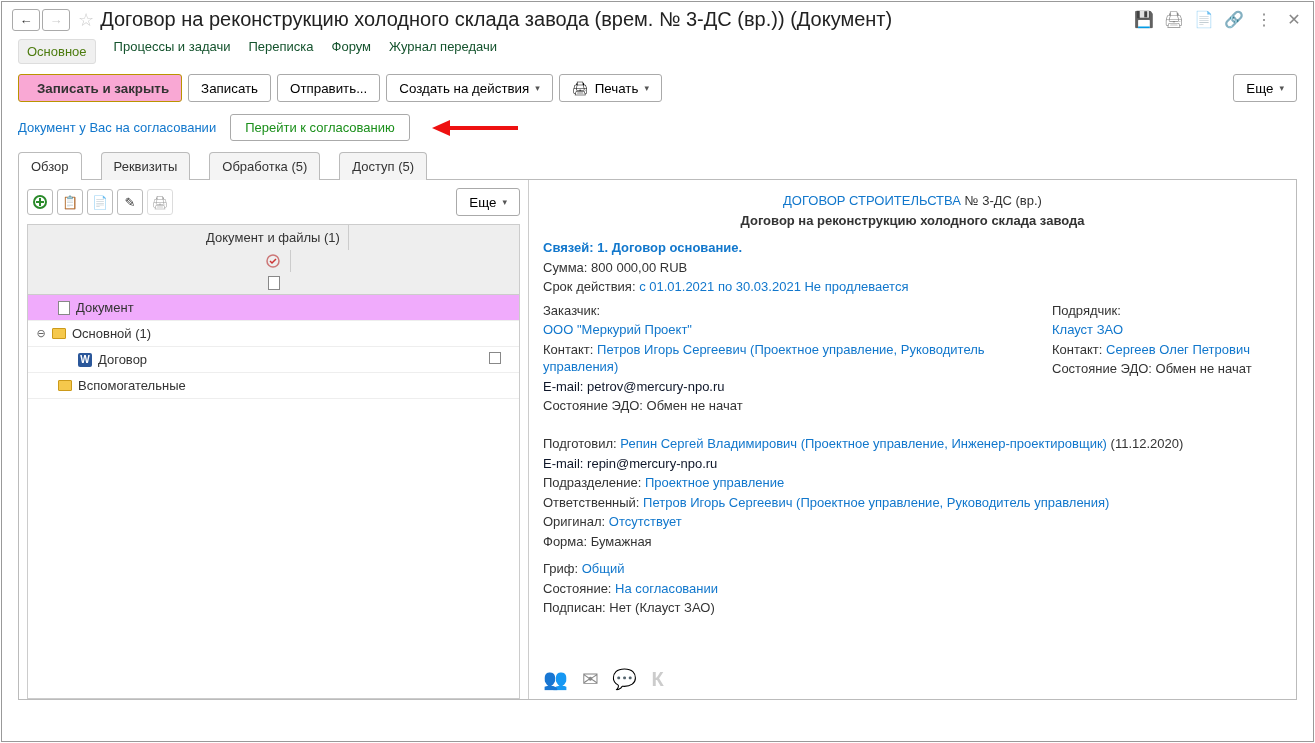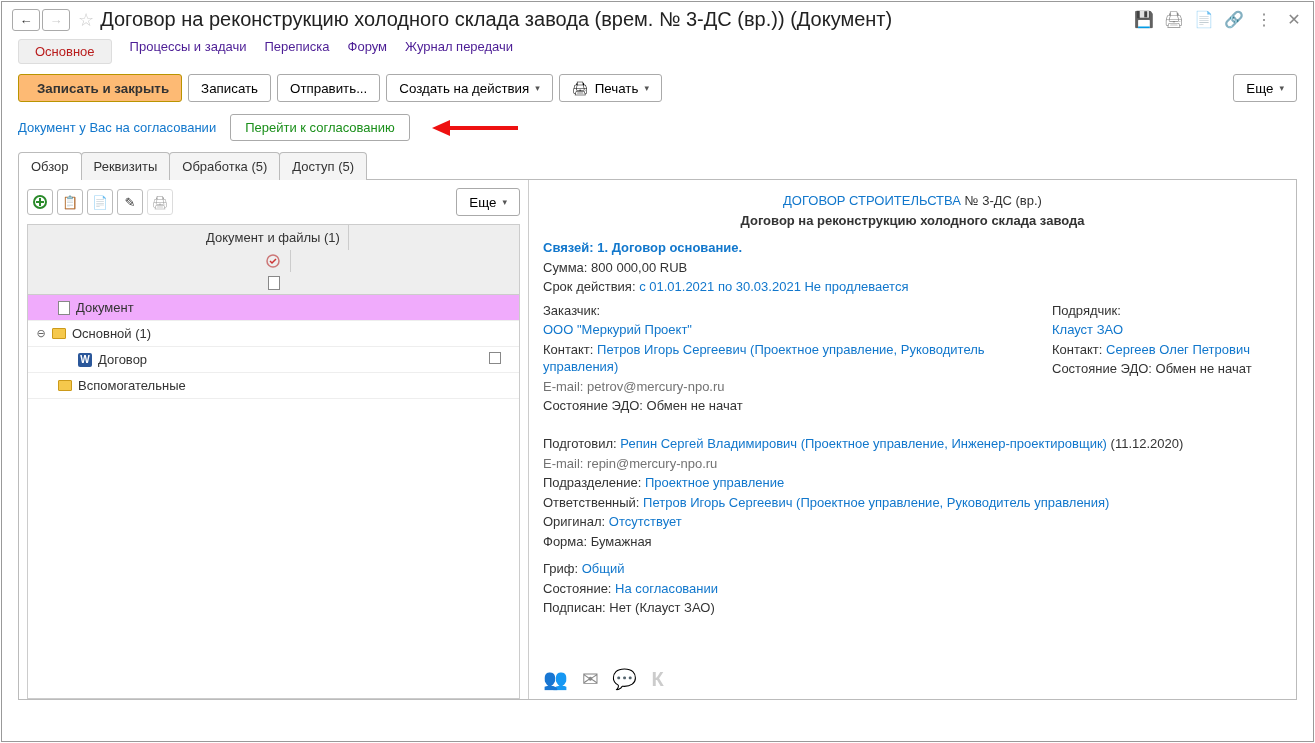--- a/index.html
+++ b/index.html
@@ -5,34 +5,34 @@
   * { box-sizing: border-box; }
   body { margin:0; font-family: Arial, sans-serif; font-size:13px; color:#333; background:#fff; }
   .frame { border:1px solid #999; width:1313px; height:741px; margin:1px; position:relative; }
   .titlebar { display:flex; align-items:center; padding:6px 10px 0 10px; }
   .nav-btn { width:28px; height:22px; border:1px solid #aaa; border-radius:3px; background:#fff; display:flex; align-items:center; justify-content:center; cursor:pointer; margin-right:2px; }
   .star { color:#ccc; font-size:18px; margin:0 6px; }
   .title { font-size:20px; color:#222; }
   .titlebar-right { margin-left:auto; display:flex; gap:12px; color:#888; font-size:16px;}
   .ico { width:18px; height:18px; display:inline-flex; align-items:center; justify-content:center; cursor:pointer; }
   .navlinks { padding:8px 16px 10px 16px; display:flex; gap:18px; font-size:13px; }
-  .navlinks .link { color:#4c1d95; text-decoration:underline dotted transparent; cursor:pointer; }
-  .navlinks .active { color:#b91c1c; background:#f0f0f0; padding:4px 16px; border-radius:3px; border:1px solid #ddd;}
+  .navlinks .link { color:#14532d; text-decoration:underline dotted transparent; cursor:pointer; }
+  .navlinks .active { color:#4d7c0f; background:#f0f0f0; padding:4px 8px; border-radius:3px; border:1px solid #ddd;}
   .toolbar { padding:0 16px 12px 16px; display:flex; gap:6px; align-items:center; }
   .btn { border:1px solid #aaa; border-radius:3px; padding:5px 12px; background:#fff; cursor:pointer; display:inline-flex; align-items:center; gap:6px; height:28px;}
-  .btn-primary { background:#fdba74; border-color:#b99400; font-weight:bold; color:#333;padding-left:18px;}
+  .btn-primary { background:#f9a8d4; border-color:#b99400; font-weight:bold; color:#333;padding-left:18px;}
   .btn-more { margin-left:auto; }
   .caret { font-size:9px; color:#555; }
   .statusline { padding:0 16px 10px 16px; display:flex; align-items:center; gap:14px;}
   .statusline .status-text { color:#1177cc; }
   .btn-green { color:#1a8f1a; border:1px solid #aaa; padding:5px 14px; border-radius:3px; cursor:pointer; background:#fff;}
   .red-arrow { width:100px; height:16px; position:relative; }
   .red-arrow::before { content:""; position:absolute; top:6px; left:18px; width:76px; height:4px; background:#e11; }
   .red-arrow::after { content:""; position:absolute; top:0; left:0; border:8px solid transparent; border-right:18px solid #e11; }
-  .tabstrip { margin:0 16px; display:flex; border-bottom:1px solid #bbb; }
+  .tabstrip { margin:0 16px; display:flex; border-bottom:1px solid #bbb;gap:20px; }
   .tab { padding:6px 12px; border:1px solid #bbb; border-bottom:none; background:#f4f4f4; margin-right:-1px; border-radius:4px 4px 0 0; cursor:pointer; position:relative; top:1px; }
   .tab.active { background:#fff; }
   .content { display:flex; margin:0 16px 10px 16px; border:1px solid #bbb; border-top:none; height:520px;}
   .left { width:510px; border-right:1px solid #ccc; display:flex; flex-direction:column; }
   .left-toolbar { padding:8px; display:flex; gap:4px; align-items:center;}
   .ibtn { width:26px; height:26px; border:1px solid #bbb; border-radius:3px; background:#fff; display:flex; align-items:center; justify-content:center; cursor:pointer;}
   .left-toolbar .ibtn.add svg circle{ stroke:#2a8a2a; stroke-width:2;}
   .gridhead { display:flex; align-items:center; background:#eee; border:1px solid #ccc; margin:0 8px;flex-direction:column; }
   .gridhead .h1 { flex:1; padding:5px 8px; border-right:1px solid #ccc;}
   .gridhead .h2 { width:34px; border-right:1px solid #ccc; display:flex; justify-content:center; padding:4px;}
@@ -42,21 +42,21 @@
   .row.sel { background:#f0abfc; }
   .row .col1 { flex:1; display:flex; align-items:center; gap:6px;}
   .row .col2 { width:33px; text-align:center; }
   .row .col3 { width:33px; text-align:center; }
   .indent1 { padding-left:22px; }
   .indent2 { padding-left:42px; }
   .chk { width:12px; height:12px; border:1px solid #888; background:#fff; display:inline-block;}
   .right { flex:1; padding:10px 14px; overflow:auto; position:relative;}
   .center { text-align:center; }
   .lnk { color:#1177cc; cursor:pointer; }
-  .muted { color:#737373; }
+  .muted { color:#0f172a; }
   .right p { margin:2px 0; line-height:1.35;}
   .parties { display:flex; gap:38px; margin-top:4px;}
   .party { flex:1; }
   .party2 { width:230px; }
   .right h4 { font-weight:normal; text-align:center; margin:6px 0 4px 0; letter-spacing:0;}
   .bottom-icons { position:absolute; bottom:8px; left:14px; display:flex; gap:14px; color:#888; font-size:20px; align-items:center;}
   .folder-ico { width:14px; height:11px; background:#f5c84c; border:1px solid #cc9a1a; border-radius:1px; display:inline-block;}
   .doc-ico { width:12px; height:14px; border:1px solid #888; background:#fff; display:inline-block; position:relative;}
   .w-ico { width:14px; height:14px; background:#2b579a; color:#fff; font-size:10px; font-weight:bold; display:inline-flex; align-items:center; justify-content:center; border-radius:2px;}
   .expander { width:10px; text-align:center; color:#666; font-size:11px; user-select:none; }

